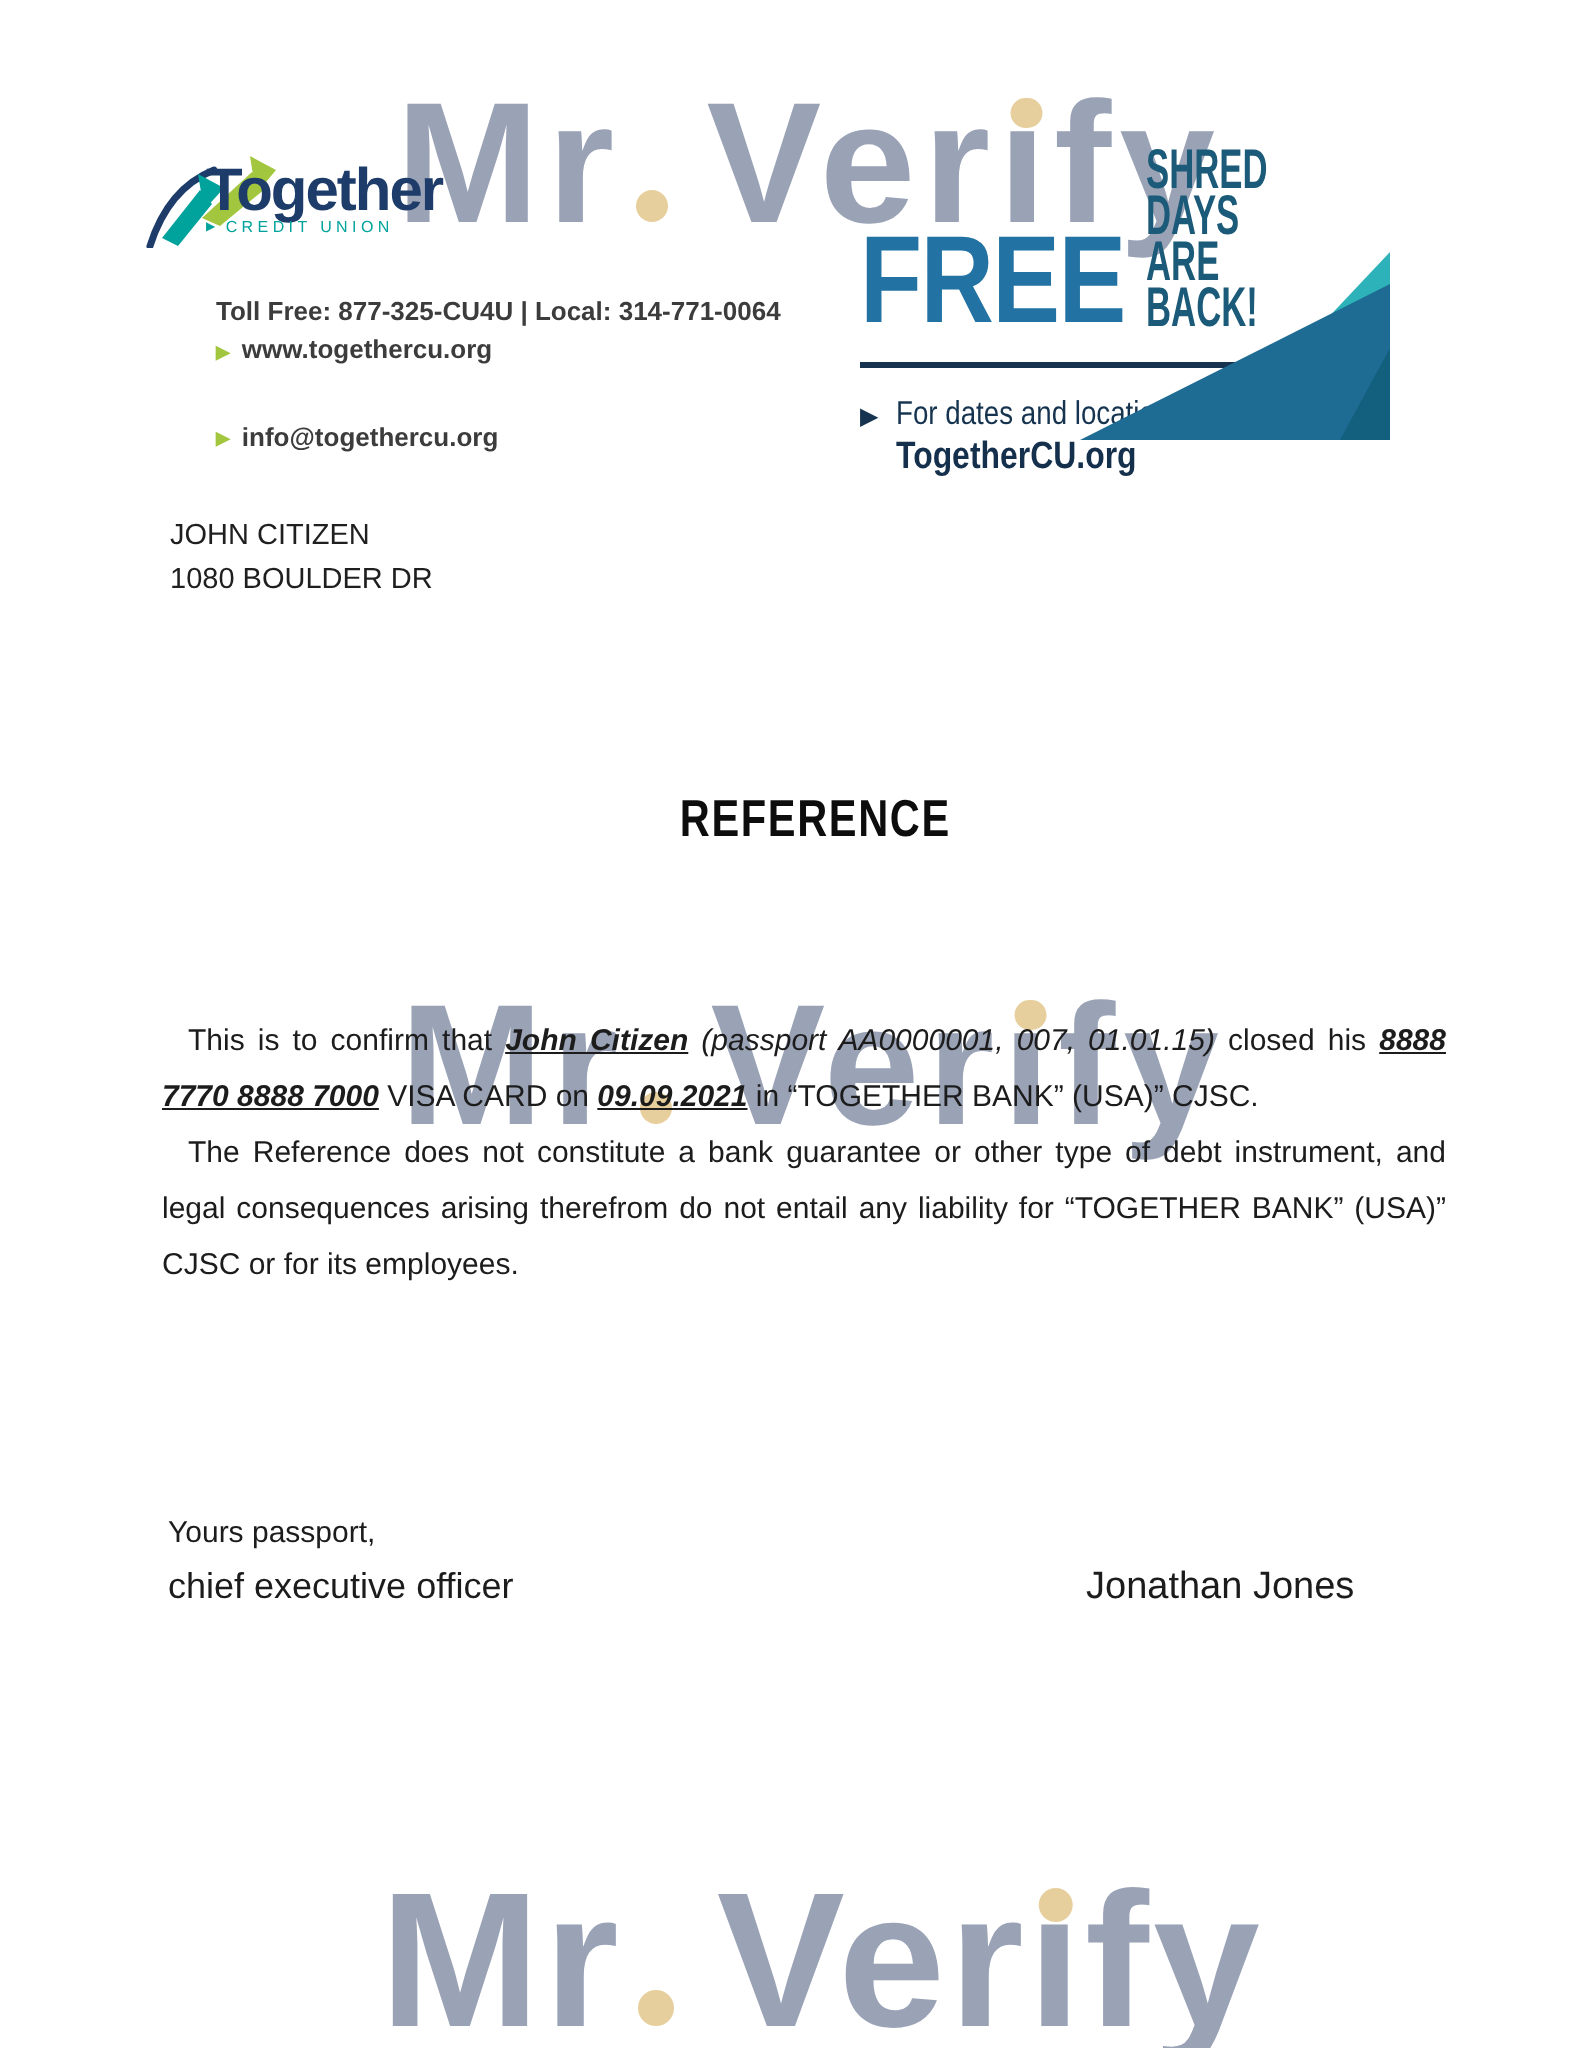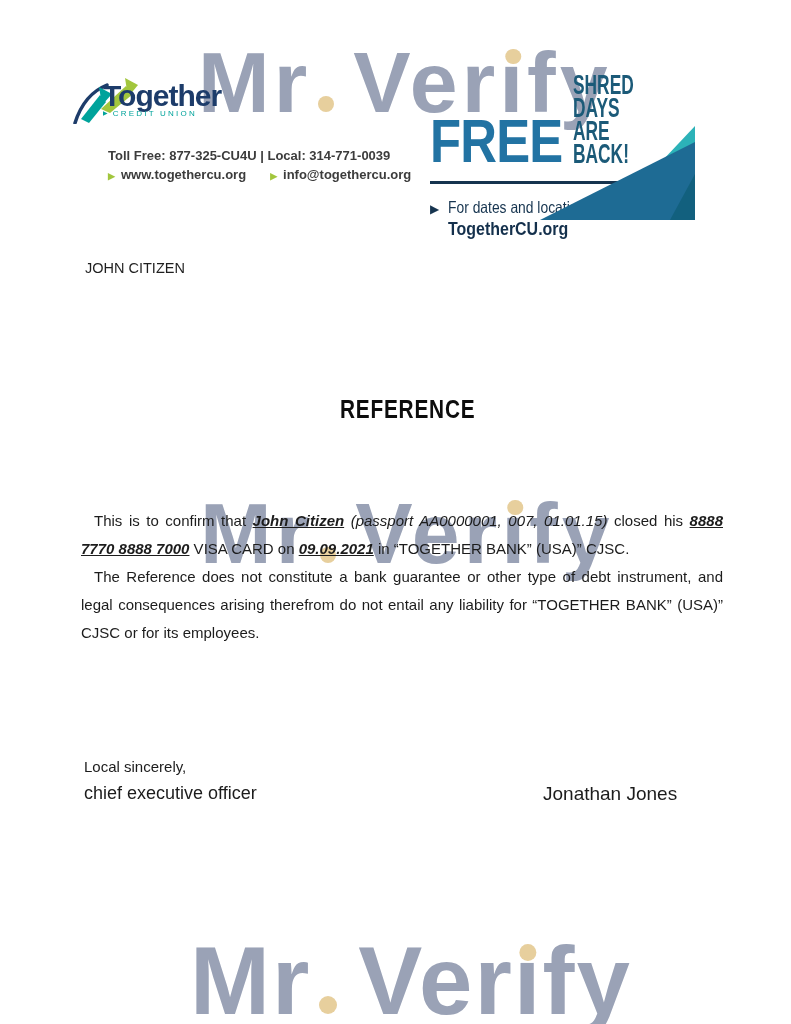--- a/index.html
+++ b/index.html
@@ -43,21 +43,21 @@
   .logo-mark{position:absolute;left:72px;top:54px;}
   .wordmark-wrap{position:absolute;left:103px;top:57px;}
   .wordmark{font-size:30px;font-weight:bold;letter-spacing:-1px;color:var(--brand-navy);line-height:1.1;}
   .tagline{
     text-align:left;margin-top:-3px;font-size:8px;font-weight:normal;
     letter-spacing:2.2px;color:var(--brand-teal);
   }
   .tagline-arrow::before{content:"\25B6";font-size:6px;color:var(--brand-teal);margin-right:3px;position:relative;top:-1px;}
 
   .contact{position:absolute;left:108px;top:125px;font-size:13px;font-weight:bold;color:#3c3c3c;line-height:18.5px;}
-  .contact-links{display:flex;gap:24px;}
+  .contact-links{display:flex;gap:24px;flex-direction:column;}
   .link-item{display:flex;align-items:center;gap:6px;}
   .bullet-arrow::before{content:"\25B6";font-size:9px;color:var(--brand-lime);}
 
   
   .banner{position:absolute;left:430px;top:52px;width:280px;z-index:2;}
   .banner-top{display:flex;align-items:flex-end;}
   .banner-free{
     display:inline-block;font-size:62px;font-weight:800;line-height:0.78;
     color:var(--banner-blue);transform:scaleX(0.82);transform-origin:left bottom;letter-spacing:-1px;
   }
@@ -121,21 +121,21 @@
       <polygon points="29,33 54,10 61,18 38,37" fill="#a2c63d"></polygon>
       <polygon points="53,2 66,9 56,21" fill="#a2c63d"></polygon>
     </svg>
 
     <div class="wordmark-wrap">
       <div class="wordmark">Together</div>
       <div class="tagline"><span class="tagline-arrow"></span><span>CREDIT UNION</span></div>
     </div>
 
     <div class="contact">
-      <div>Toll Free: 877-325-CU4U  |  Local: 314-771-0039</div>
+      <div>Toll Free: 877-325-CU4U  |  Local: 314-771-0064</div>
       <div class="contact-links">
         <span class="link-item">
             <span class="bullet-arrow"></span>
             <span>www.togethercu.org</span>
           </span>
         <span class="link-item">
             <span class="bullet-arrow"></span>
             <span>info@togethercu.org</span>
           </span>
       </div>
@@ -161,28 +161,29 @@
 
     <svg class="banner-tri" width="170" height="100" viewBox="0 0 170 100">
       <polygon points="108,57 158,4 158,57" fill="#2cb2b8"></polygon>
       <polygon points="3,98 158,20 158,98" fill="#1e6b94"></polygon>
       <polygon points="133,98 158,52 158,98" fill="#12607e"></polygon>
     </svg>
   </div>
 
   <div class="recipient">
     <div>JOHN CITIZEN</div>
+    <div>1080 BOULDER DR</div>
   </div>
 
   <div class="doc-title">
     <span>REFERENCE</span>
   </div>
 
   <div class="letter-body">
     <p class="para-1"><span class="seg-n">This is to confirm that </span><span class="seg-biu">John Citizen</span><span class="seg-i"> (passport AA0000001, 007, 01.01.15)</span><span class="seg-n"> closed his </span><span class="seg-biu">8888 7770 8888 7000</span><span class="seg-n"> VISA CARD on </span><span class="seg-biu">09.09.2021</span><span class="seg-n"> in “TOGETHER BANK” (USA)” CJSC.</span></p>
     <p class="para-2">The Reference does not constitute a bank guarantee or other type of debt instrument, and legal consequences arising therefrom do not entail any liability for “TOGETHER BANK” (USA)” CJSC or for its employees.</p>
   </div>
 
-  <div class="closing-sincerely">Local sincerely,</div>
+  <div class="closing-sincerely">Yours passport,</div>
   <div class="closing-role">chief executive officer</div>
   <div class="closing-signer">Jonathan Jones</div>
 
 </div>
 
 </body></html>

